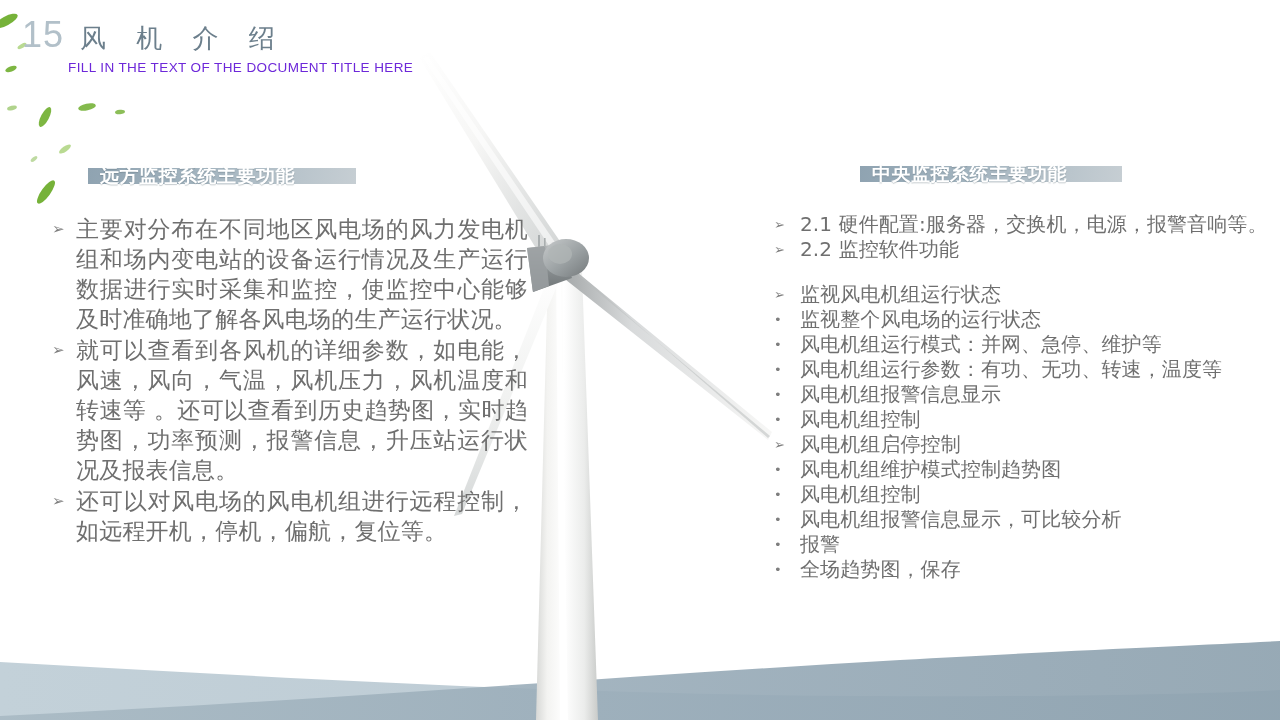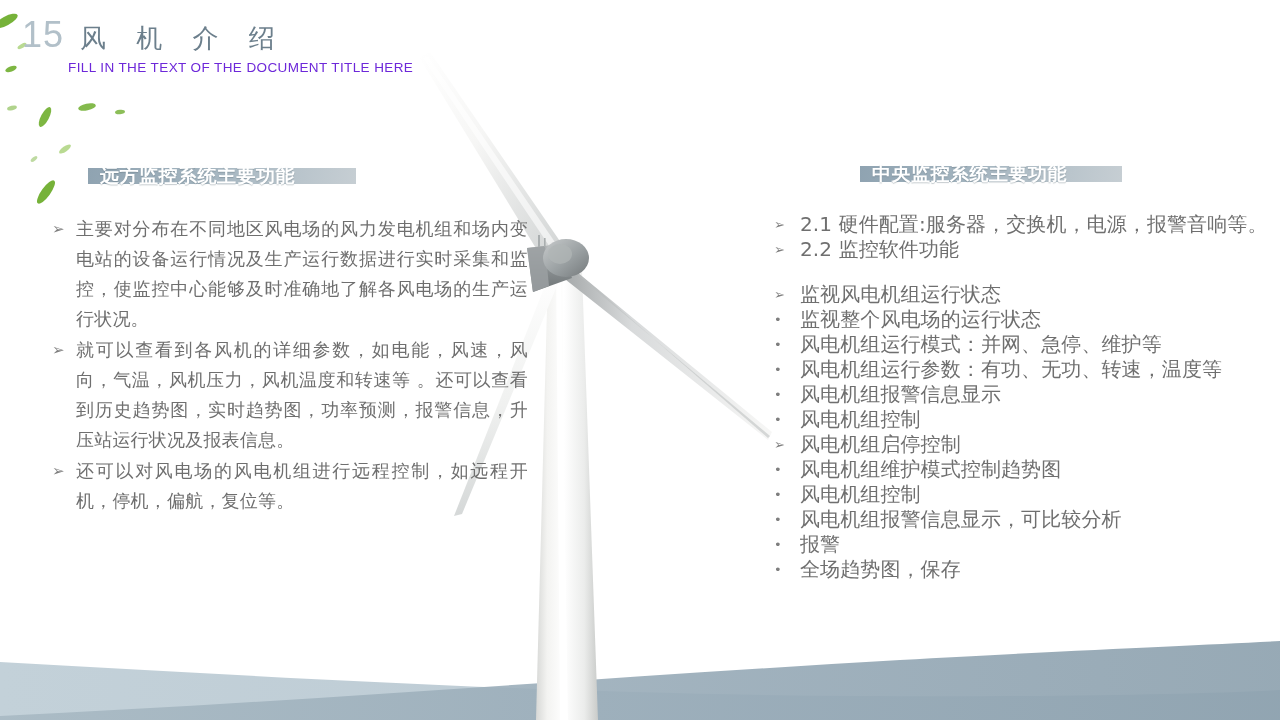--- a/index.html
+++ b/index.html
@@ -109,21 +109,21 @@
   #column-left .bullet-item { margin-bottom: 1px; }
   #column-left .bullet-marker {
     width: 30px;
     font-size: 15px;
     line-height: 30px;
     text-align: left;
     padding-left: 6px;
     box-sizing: border-box;
   }
   #column-left .bullet-text {
-    font-size: 18px;
+    font-size: 23px;
     line-height: 30px;
     letter-spacing: 0.2px;
     font-family: "DejaVu Sans", sans-serif;
     text-align: justify;
     text-justify: inter-ideograph;
   }
 
   
   #column-right .bullet-marker {
     width: 32px;

